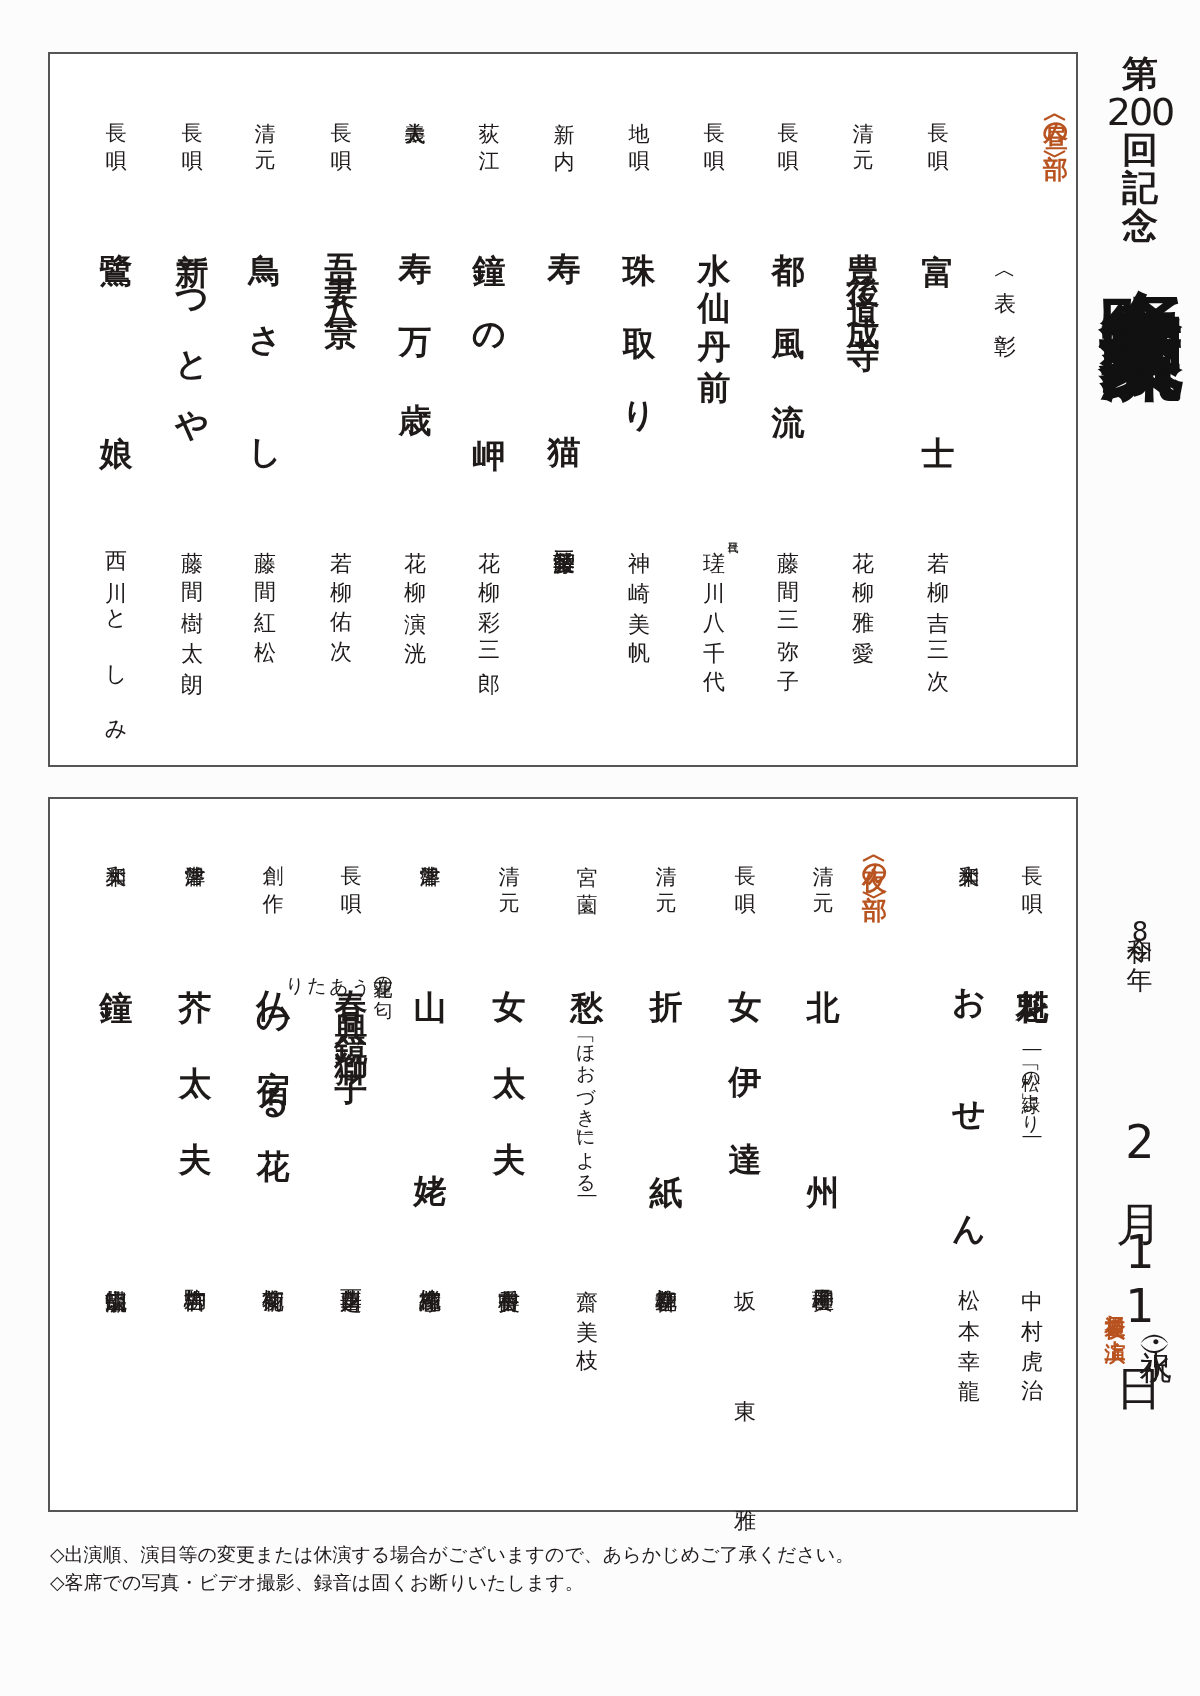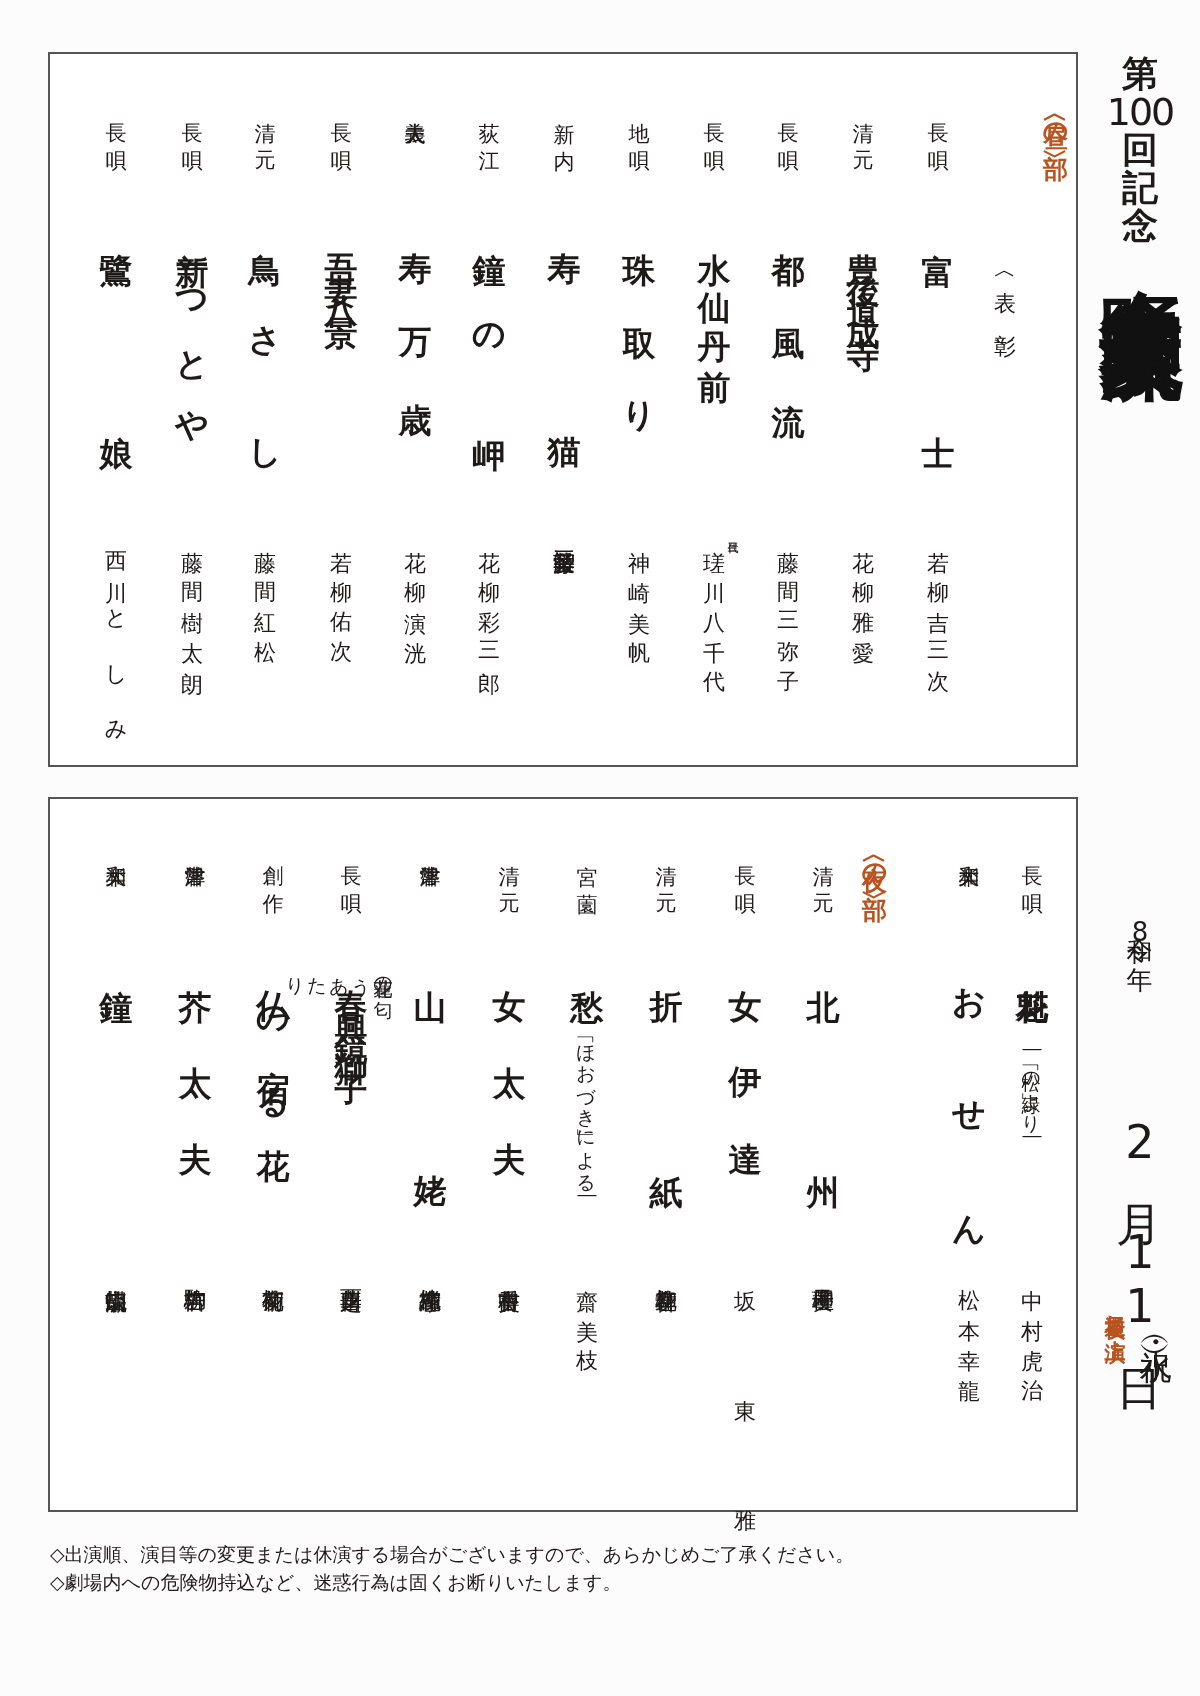--- a/index.html
+++ b/index.html
@@ -20,21 +20,21 @@
   #title-block { position:absolute; left:1090px; top:55px; width:100px; }
   .notes { position:absolute; left:50px; top:1540px; font-size:19px; line-height:28px; }
   .notes div { white-space:nowrap; }
 </style>
 </head>
 <body>
 
 <div id="title-block">
   <div style="position:absolute;left:0;top:0;width:100px;text-align:center;font-family:'DejaVu Sans','Liberation Sans',sans-serif;font-size:36px;line-height:38px;font-weight:bold;">
     <div>第</div>
-    <div style="font-weight:normal;font-size:38px;letter-spacing:-2px;">100</div>
+    <div style="font-weight:normal;font-size:38px;letter-spacing:-2px;">200</div>
     <div>回</div>
     <div>記</div>
     <div>念</div>
   </div>
   <div style="position:absolute;left:2px;top:195px;writing-mode:vertical-rl;text-orientation:upright;font-family:'DejaVu Serif',serif;font-weight:bold;font-size:84px;line-height:100px;letter-spacing:-4px;color:#111;">女流名家舞踊大会</div>
   <div style="position:absolute;left:50px;top:862px;transform:translateX(-50%);writing-mode:vertical-rl;text-orientation:upright;font-family:'DejaVu Sans',sans-serif;font-size:26px;line-height:30px;">令和8年</div>
   <div style="position:absolute;left:50px;top:1060px;transform:translateX(-50%);writing-mode:vertical-rl;text-orientation:upright;font-family:'DejaVu Sans',sans-serif;font-size:46px;line-height:50px;">2月</div>
   <div style="position:absolute;left:50px;top:1170px;transform:translateX(-50%);writing-mode:vertical-rl;text-orientation:upright;font-family:'DejaVu Sans',sans-serif;font-size:46px;line-height:50px;">11日</div>
   <div style="position:absolute;left:66px;top:1270px;transform:translateX(-50%);writing-mode:vertical-rl;font-family:'DejaVu Sans',sans-serif;font-size:32px;line-height:36px;">（水・祝）</div>
   <div class="accent" style="position:absolute;left:25px;top:1245px;transform:translateX(-50%);writing-mode:vertical-rl;text-orientation:upright;font-size:21px;line-height:24px;font-weight:bold;">昼夜通し上演</div>
@@ -175,14 +175,14 @@
   </div>
   <div class="col" style="left:66px;">
     <div class="vt genre" style="top:50px;">大和楽</div>
     <div class="vt title" style="top:165px;">鐘</div>
     <div class="vt perf" style="top:473px;line-height:26px;">宗山流胡蝶</div>
   </div>
 </div>
 
 <div class="notes">
   <div>◇出演順、演目等の変更または休演する場合がございますので、あらかじめご了承ください。</div>
-  <div>◇劇場内への危険物持込など、迷惑行為は固くお断りいたします。</div>
+  <div>◇客席での写真・ビデオ撮影、録音は固くお断りいたします。</div>
 </div>
 
 </body></html>

